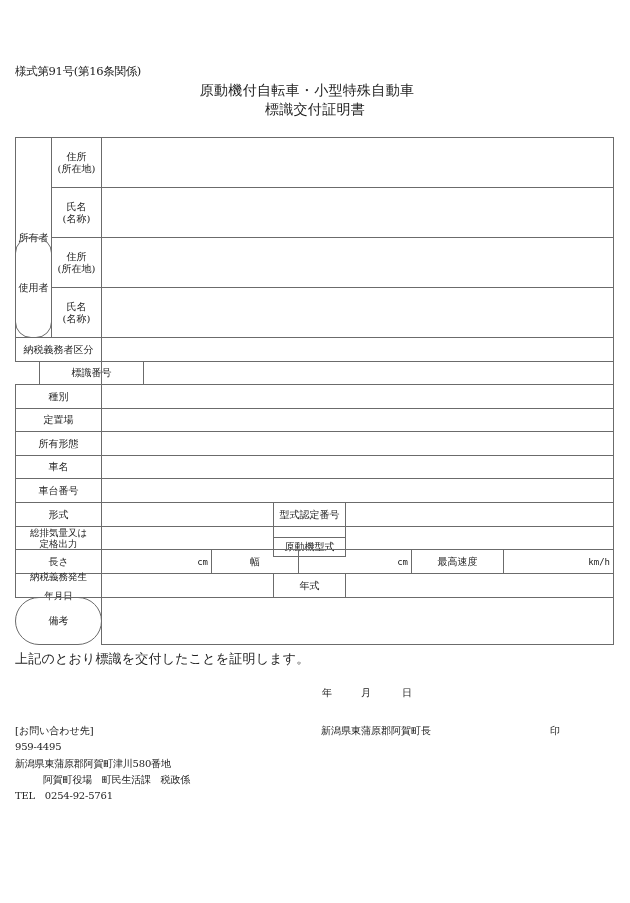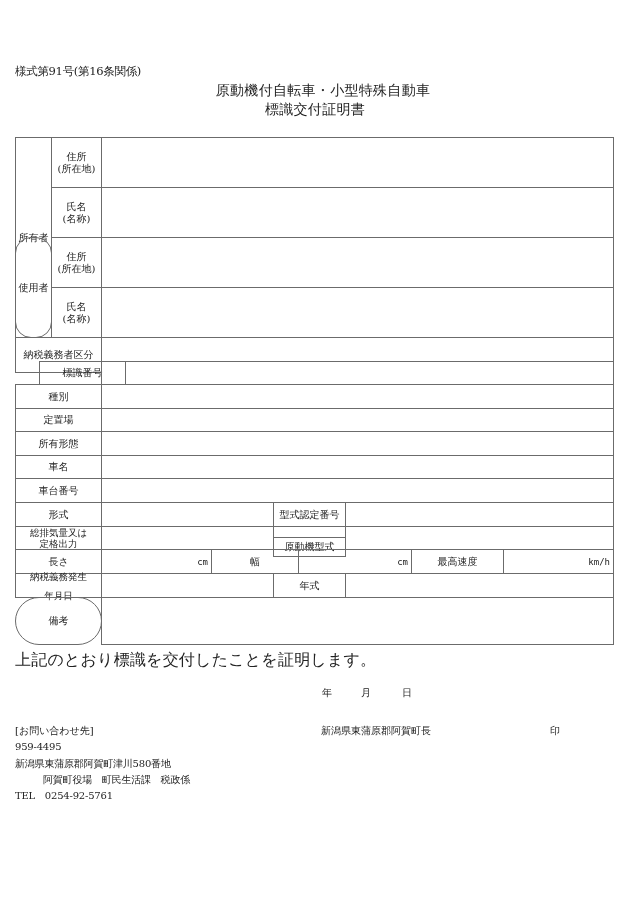--- a/index.html
+++ b/index.html
@@ -1,31 +1,31 @@
 <!DOCTYPE html>
 <html><head>
 <meta charset="utf-8">
 <style>
   html, body { margin: 0; padding: 0; background: #ffffff; }
   body { width: 630px; height: 903px; position: relative; overflow: hidden;
          font-family: "DejaVu Serif", "Liberation Serif", serif; color: #222; }
   .abs { position: absolute; }
   .form-no { left: 15px; top: 64px; font-size: 11.5px; letter-spacing: -0.3px; }
-  .title1 { left: 16px; width: 614px; top: 82px; font-size: 14px; text-align: center; letter-spacing: 0.3px; }
+  .title1 { left: 0; width: 614px; top: 82px; font-size: 14px; text-align: center; letter-spacing: 0.3px; }
   .title2 { left: 0; width: 630px; top: 101px; font-size: 14px; text-align: center; letter-spacing: 0.3px; }
 
   .grid { position: absolute; left: 0; top: 0; width: 630px; height: 903px; }
   .cell { position: absolute; box-sizing: border-box; border: 1px solid #6b6b6b;
           display: flex; align-items: center; justify-content: center; text-align: center;
           font-size: 10px; line-height: 12px; margin-left: -1px; margin-top: -1px; }
   .cell.value { justify-content: flex-end; padding-right: 3px; }
   .cell.plain { justify-content: flex-start; }
   .unit { font-family: "DejaVu Sans Mono", "Liberation Mono", monospace; font-size: 9px; }
 
-  .stmt { left: 15px; top: 650px; font-size: 16px; letter-spacing: 0.2px; }
+  .stmt { left: 15px; top: 650px; font-size: 13px; letter-spacing: 0.2px; }
   .date { top: 686px; font-size: 10px; }
   .contact-head { left: 15px; top: 724px; font-size: 10px; }
   .mayor { left: 321px; top: 724px; font-size: 10px; }
   .seal { left: 550px; top: 724px; font-size: 10px; }
   .addr { left: 15px; font-size: 10px; letter-spacing: -0.2px; }
 </style>
 </head>
 <body>
 
 <div class="abs form-no">様式第91号(第16条関係)</div>
@@ -63,24 +63,24 @@
     <span></span>
   </div>
   <div class="cell" style="left:52px;top:288px;width:51px;height:51px;flex-direction:column;">
     <span>氏名</span>
     <span>(名称)</span>
   </div>
   <div class="cell plain" style="left:102px;top:288px;width:513px;height:51px;">
     <span></span>
   </div>
 
-  <div class="cell" style="left:16px;top:338px;width:87px;height:36px;">納税義務者区分</div>
+  <div class="cell" style="left:16px;top:338px;width:87px;height:25px;">納税義務者区分</div>
   <div class="cell plain" style="left:102px;top:338px;width:513px;height:25px;"></div>
 
-  <div class="cell" style="left:16px;top:362px;width:87px;height:24px;margin-left:23px;">標識番号</div>
+  <div class="cell" style="left:16px;top:362px;width:105px;height:24px;margin-left:23px;">標識番号</div>
   <div class="cell plain" style="left:102px;top:362px;width:513px;height:24px;"></div>
 
   <div class="cell" style="left:16px;top:385px;width:87px;height:25px;">種別</div>
   <div class="cell plain" style="left:102px;top:385px;width:513px;height:25px;"></div>
 
   <div class="cell" style="left:16px;top:409px;width:87px;height:24px;">定置場</div>
   <div class="cell plain" style="left:102px;top:409px;width:513px;height:24px;"></div>
 
   <div class="cell" style="left:16px;top:432px;width:87px;height:25px;">所有形態</div>
   <div class="cell plain" style="left:102px;top:432px;width:513px;height:25px;"></div>

